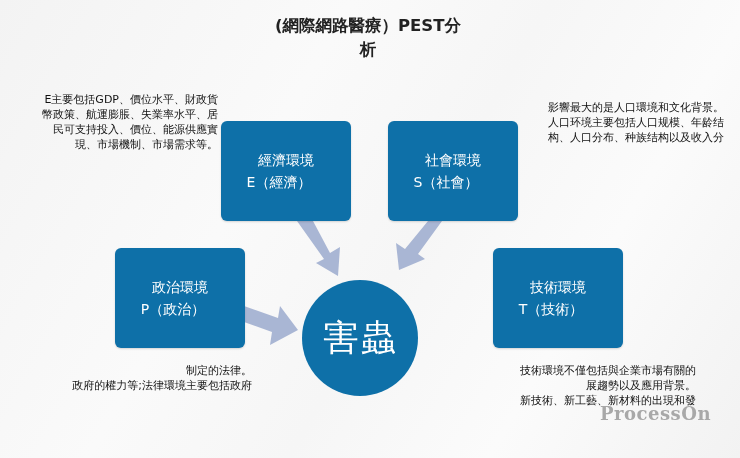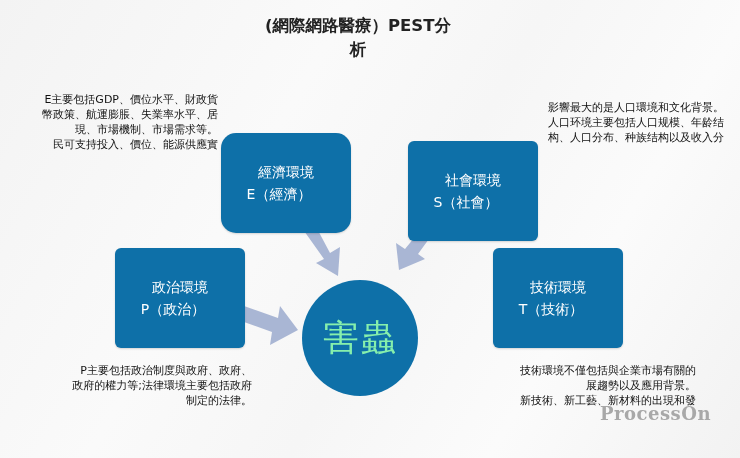--- a/index.html
+++ b/index.html
@@ -2,41 +2,41 @@
 <html><head>
   <meta charset="utf-8">
   <style>
     html, body { margin: 0; padding: 0; }
     body {
       width: 740px; height: 458px; overflow: hidden; position: relative;
       background: linear-gradient(120deg, #f3f3f3 0%, #fafafa 35%, #f6f6f6 55%, #fbfbfb 75%, #f2f2f2 100%);
       font-family: "DejaVu Sans", "Liberation Sans", sans-serif;
     }
     .title {
-      position: absolute; left: 238px; top: 14px; width: 240px;
+      position: absolute; left: 248px; top: 14px; width: 240px;
       text-align: center; font-size: 16.5px; font-weight: bold; color: #222;
       line-height: 24px;
     }
     .desc {
       position: absolute; font-size: 11px; font-weight: normal; color: #111;
       line-height: 15px; text-align: right;
     }
     .box {
       position: absolute; width: 130px; height: 100px;
       background: #0e70a8; border-radius: 6px;
       box-shadow: 0 1px 2px rgba(0,0,0,0.15);
       color: #fff; font-size: 14px; line-height: 22px;
       display: flex; flex-direction: column; justify-content: center; align-items: center;
     }
     .box .l1 { display:block; }
     .box .l2 { display:block; margin-left: -14px; }
     .hub {
       position: absolute; left: 302px; top: 280px; width: 116px; height: 116px;
       border-radius: 50%; background: #0e70a8;
-      color: #86efac; font-size: 36px; display: flex; align-items: center; justify-content: center;
+      color: #ffffff; font-size: 36px; display: flex; align-items: center; justify-content: center;
       letter-spacing: 1px;
     }
     svg.arrows { position: absolute; left: 0; top: 0; }
     .watermark {
       position: absolute; left: 600px; top: 403px; font-family: "DejaVu Serif", "Liberation Serif", serif;
       font-size: 18px; font-weight: bold; color: #a8a8a8; letter-spacing: 0.5px; text-align: right;
     }
   </style>
 </head>
 <body>
@@ -51,48 +51,47 @@
   <polygon fill="#a9b6d4" points="297,221 313,221 330,253 340,247 338,276 316,263 324,259"></polygon>
 
   <polygon fill="#a9b6d4" points="428,221 442,221 418,254 425,259 399,270 396,243 405,249"></polygon>
 
   <polygon fill="#a9b6d4" points="244,306 244,322 272,332 270,345 298,330 280,306 278,318"></polygon>
 </svg>
 
 <div class="desc" style="left:18px; top:92px; width:200px;">
   <div>E主要包括GDP、價位水平、財政貨</div>
   <div>幣政策、航運膨脹、失業率水平、居</div>
+  <div>民可支持投入、價位、能源供應實</div>
   <div>現、市場機制、市場需求等。</div>
-  <div>民可支持投入、價位、能源供應實</div>
 </div>
 
 <div class="desc" style="left:524px; top:100px; width:200px;">
   <div>影響最大的是人口環境和文化背景。</div>
   <div>人口环境主要包括人口规模、年龄结</div>
   <div>构、人口分布、种族结构以及收入分</div>
 </div>
 
 <div class="desc" style="left:52px; top:363px; width:200px;">
-  <div>P主要包括政治制度與政府、政府、</div>
+  <div>制定的法律。</div>
   <div>政府的權力等;法律環境主要包括政府</div>
-  <div>制定的法律。</div>
 </div>
 
 <div class="desc" style="left:500px; top:363px; width:196px;">
   <div>技術環境不僅包括與企業市場有關的</div>
   <div>展趨勢以及應用背景。</div>
   <div>新技術、新工藝、新材料的出現和發</div>
 </div>
 
-<div class="box" style="left:221px; top:133px;border-radius:15px;">
+<div class="box" style="left:221px; top:121px;">
   <span class="l1">經濟環境</span>
   <span class="l2">E（經濟）</span>
 </div>
 
-<div class="box" style="left:408px; top:121px;margin-top:20px;">
+<div class="box" style="left:388px; top:121px;">
   <span class="l1">社會環境</span>
   <span class="l2">S（社會）</span>
 </div>
 
 <div class="box" style="left:115px; top:248px;">
   <span class="l1">政治環境</span>
   <span class="l2">P（政治）</span>
 </div>
 
 <div class="box" style="left:493px; top:248px;">

